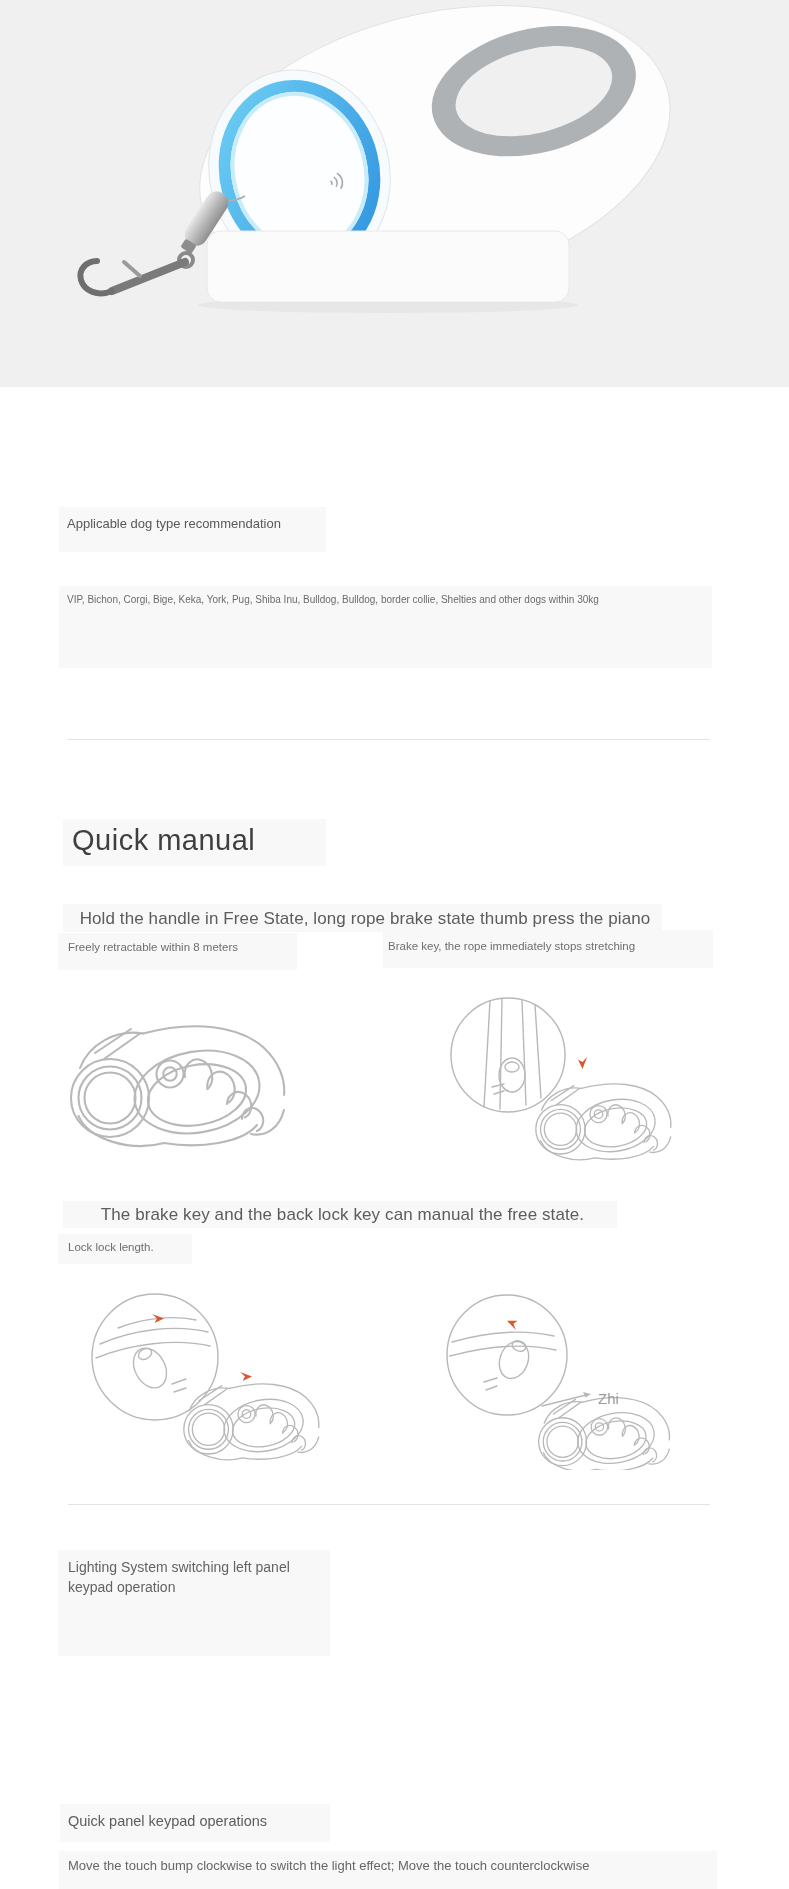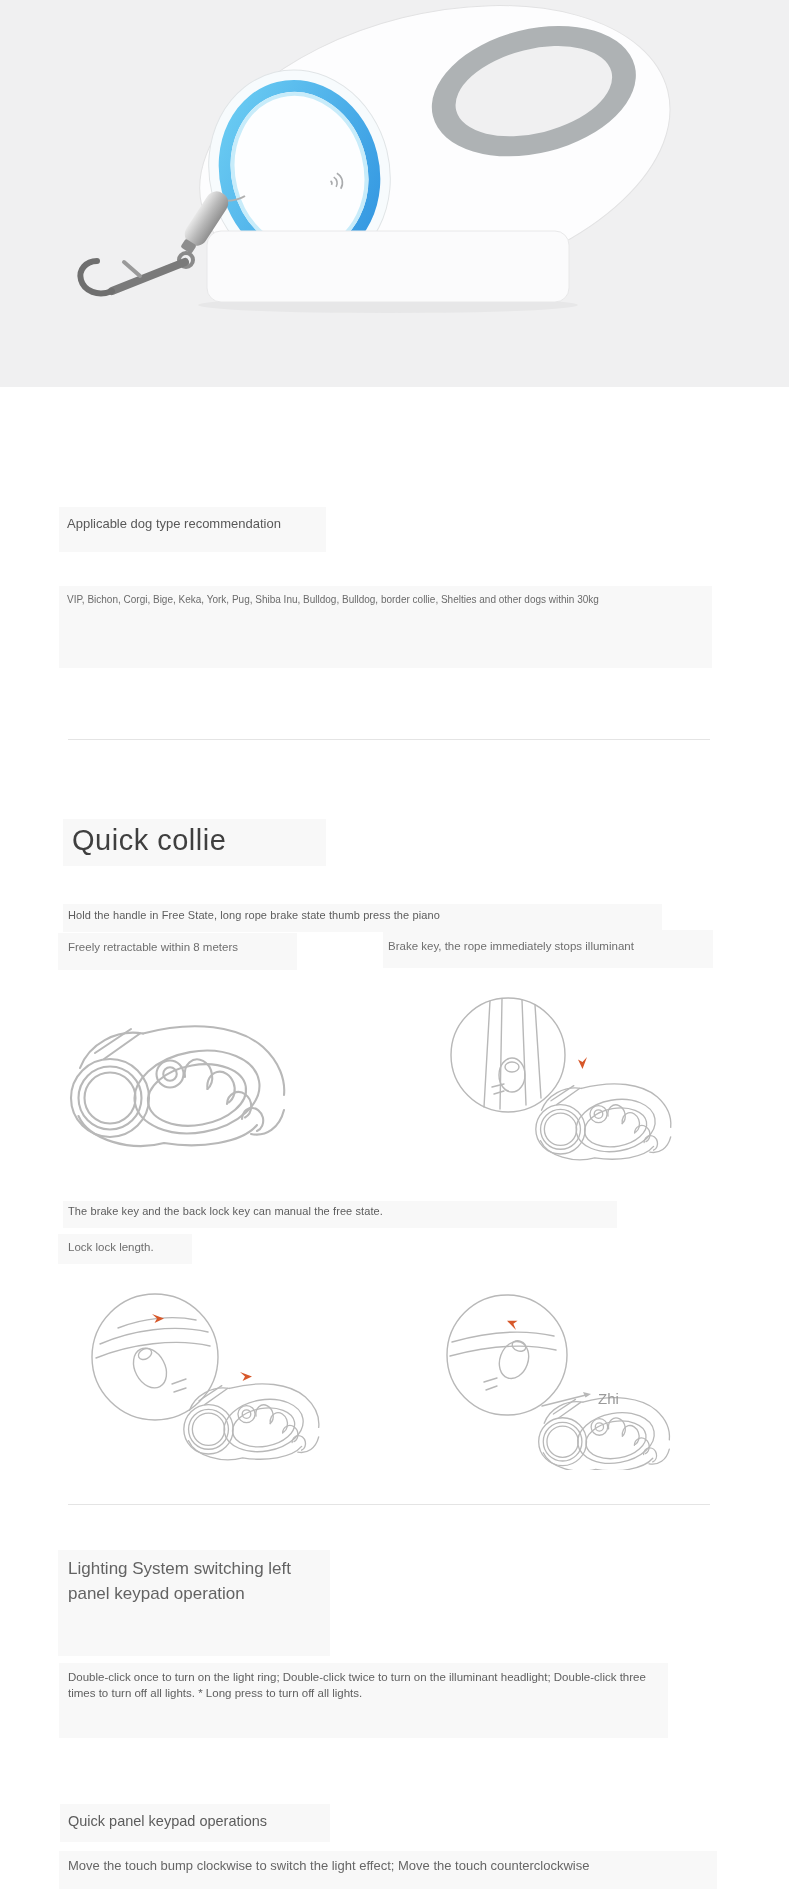--- a/index.html
+++ b/index.html
@@ -15,29 +15,29 @@
   .abs{position:absolute;box-sizing:border-box;}
   .box{position:absolute;box-sizing:border-box;background:var(--box_bg);color:var(--text_light);}
   .hero{left:0;top:0;width:789px;height:387px;}
   .hero svg{display:block;width:100%;height:100%;}
 
   .dog-title{left:59px;top:507px;width:267px;height:45px;padding:9px 0 0 8px;font-size:13px;color:#585858;}
   .dog-body{left:59px;top:586px;width:653px;height:82px;padding:8px 0 0 8px;font-size:10px;color:#6b6b6b;white-space:nowrap;}
   .divider{position:absolute;left:68px;width:642px;height:1px;background:var(--divider);}
   .divider1{top:739px;} .divider2{top:1504px;}
   .qm-title{left:63px;top:819px;width:263px;height:47px;padding:5px 0 0 9px;font-size:29px;letter-spacing:.5px;color:var(--text_dark);}
-  .step-line{font-size:11px;color:var(--text_mid);letter-spacing:.1px;white-space:nowrap;}
+  .step-line{font-size:17px;color:var(--text_mid);letter-spacing:.1px;white-space:nowrap;text-align:center;}
   .step1{left:63px;top:904px;width:599px;height:28px;padding:5px 0 0 5px;}
   .step2a{left:63px;top:1172px;width:660px;height:27px;padding:4px 0 0 5px;}
   .step2b{left:63px;top:1201px;width:554px;height:27px;padding:4px 0 0 5px;}
   .caption{font-size:11.5px;color:var(--text_light);}
   .cap-left{left:58px;top:933px;width:239px;height:37px;padding:8px 0 0 10px;}
   .cap-right{left:383px;top:930px;width:330px;height:38px;padding:10px 0 0 5px;}
   .cap-lock{left:58px;top:1234px;width:134px;height:30px;padding:7px 0 0 10px;}
-  .lighting-title{left:58px;top:1550px;width:272px;height:106px;padding:7px 10px 0 10px;line-height:1.45;font-size:17px;color:#636363;}
+  .lighting-title{left:58px;top:1550px;width:272px;height:106px;padding:7px 10px 0 10px;line-height:1.45;font-size:14px;color:#636363;}
   .lighting-body{left:59px;top:1663px;width:609px;height:75px;padding:7px 9px 0 9px;font-size:11.5px;line-height:1.35;color:#606060;}
   .rp-title{left:60px;top:1804px;width:270px;height:38px;padding:9px 0 0 8px;font-size:14.5px;color:var(--text_mid);}
   .rp-body{left:59px;top:1851px;width:658px;height:45px;padding:7px 0 0 9px;font-size:13px;color:#666;white-space:nowrap;}
   .zhi{position:absolute;left:598px;top:1390px;font-size:15px;color:#9a9a9a;}
 
   .sketch{position:absolute;stroke:var(--sketch_line);fill:none;stroke-width:1.4;stroke-linecap:round;stroke-linejoin:round;}
   .sk-a{left:60px;top:1012px;width:250px;height:158px;}
   .sk-b{left:440px;top:995px;width:245px;height:180px;}
   .sk-c{left:88px;top:1288px;width:245px;height:182px;}
   .sk-d{left:440px;top:1290px;width:250px;height:180px;}
@@ -117,25 +117,25 @@
         <path d="M140,276 l-16,-14" stroke="#9a9a9a" stroke-width="4" stroke-linecap="round"></path>
       </g>
     </svg>
   </div>
 
   <div class="box dog-title">Applicable dog type recommendation</div>
   <div class="box dog-body">VIP, Bichon, Corgi, Bige, Keka, York, Pug, Shiba Inu, Bulldog, Bulldog, border collie, Shelties and other dogs within 30kg</div>
 
   <div class="divider divider1"></div>
 
-  <div class="box qm-title">Quick collie</div>
+  <div class="box qm-title">Quick manual</div>
 
   <div class="box step-line step1">Hold the handle in Free State, long rope brake state thumb press the piano</div>
   <div class="box caption cap-left">Freely retractable within 8 meters</div>
-  <div class="box caption cap-right">Brake key, the rope immediately stops illuminant</div>
+  <div class="box caption cap-right">Brake key, the rope immediately stops stretching</div>
 
   <svg class="sketch sk-a" viewBox="0 0 250 158">
     <use href="#mini-leash" transform="translate(5,5) scale(1.5)"></use>
   </svg>
   <svg class="sketch sk-b" viewBox="0 0 245 180">
     <circle cx="68" cy="60" r="57"></circle>
     <path d="M50,6 L44,112"></path>
     <path d="M62,4 L60,114"></path>
     <path d="M82,5 L86,110"></path>
     <path d="M95,10 L101,103"></path>
@@ -171,18 +171,17 @@
     <use href="#arrow-shape" transform="translate(76,40) rotate(-155)" class="arrow" style="fill:var(--arrow_orange);stroke:none"></use>
     <path d="M102,116 L146,105"></path>
     <path d="M151,104 l-8,-2 l2.5,5.5 z" style="fill:var(--sketch_line);stroke:none"></path>
     <use href="#mini-leash" transform="translate(95,102) scale(0.92)"></use>
   </svg>
   <span class="zhi">Zhi</span>
 
   <div class="divider divider2"></div>
 
   <div class="box lighting-title">Lighting System switching left panel keypad operation</div>
-  <div class="box lighting-body">Double-click once to turn on the light ring; Double-click twice to turn on the illuminant headlight; Double-click three times to turn off all lights. * Long press to turn off all lights.</div>
 
   <div class="box rp-title">Quick panel keypad operations</div>
   <div class="box rp-body">Move the touch bump clockwise to switch the light effect; Move the touch counterclockwise</div>
 
 </div>
 
 </body></html>

